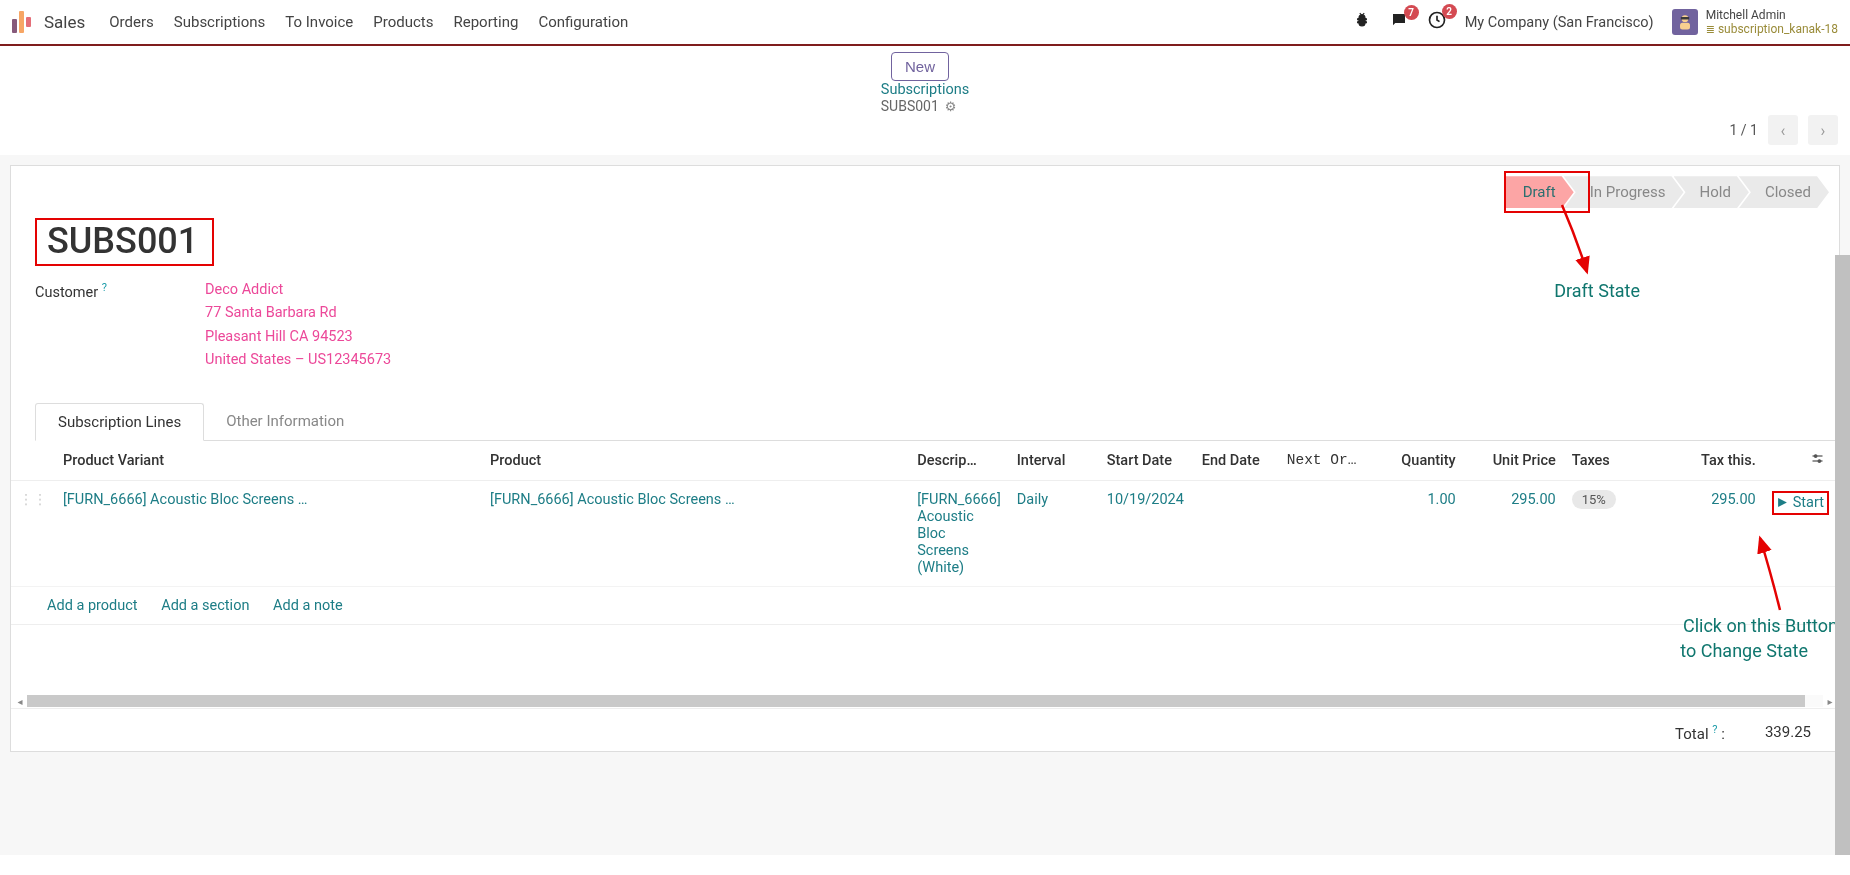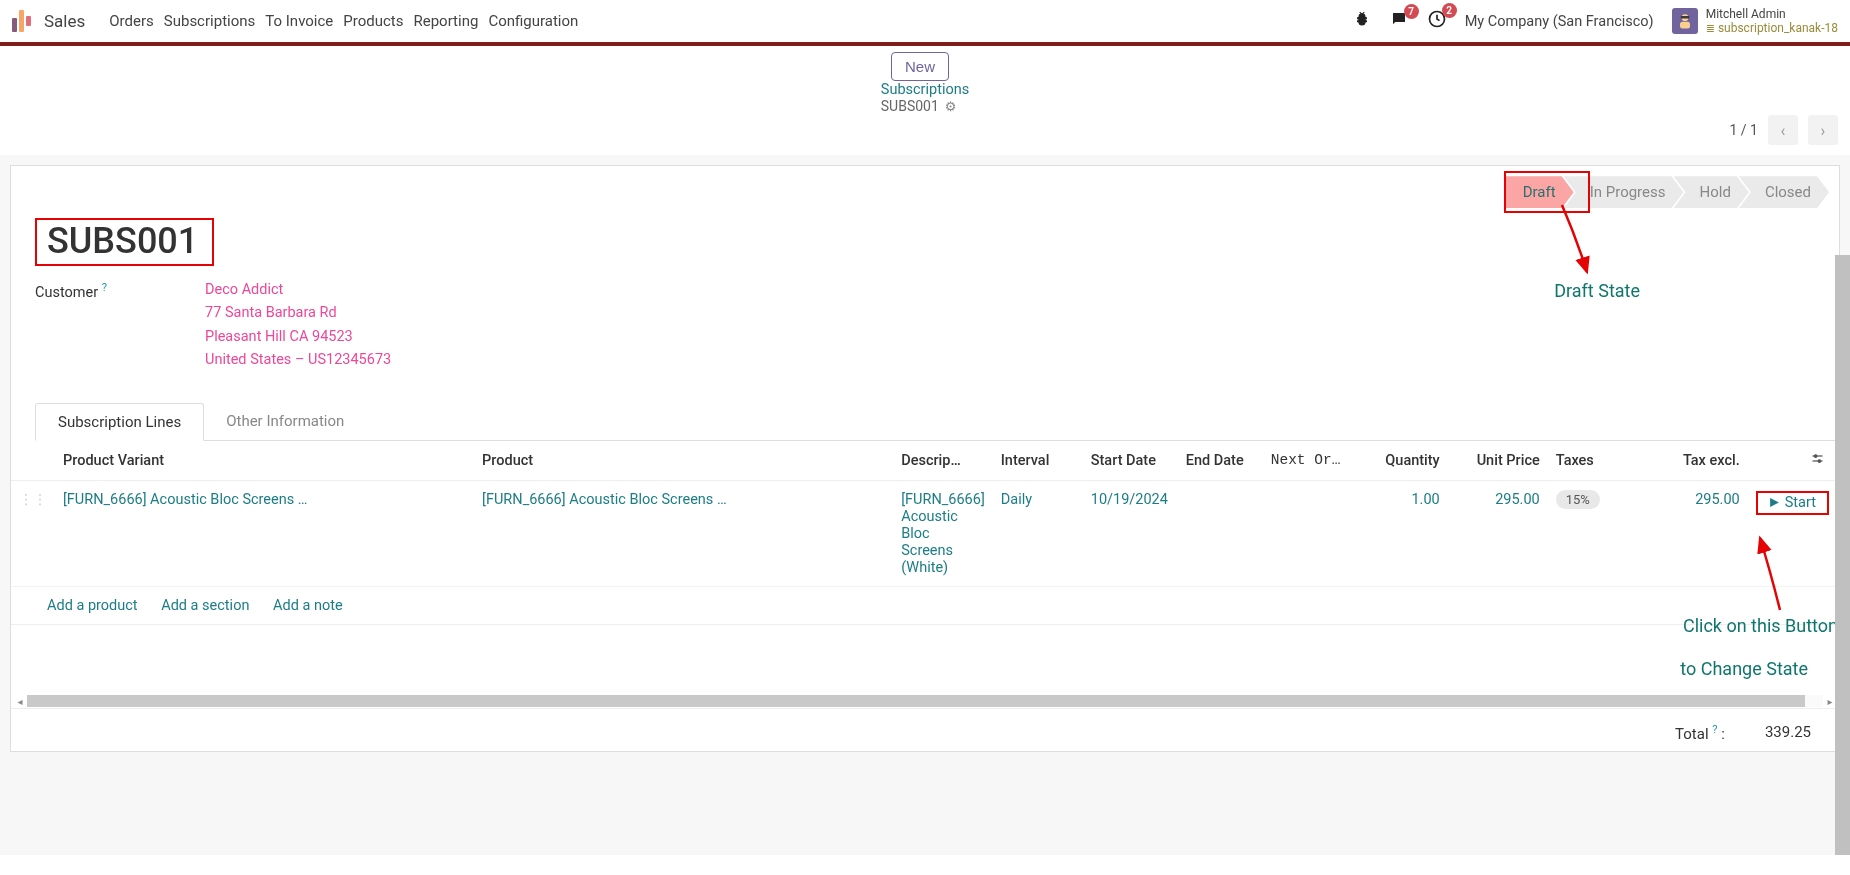--- a/index.html
+++ b/index.html
@@ -1,26 +1,26 @@
 <!DOCTYPE html>
 <html><head>
 <meta charset="utf-8">
 <style>
 * { margin: 0; padding: 0; box-sizing: border-box; }
 body { font-family: -apple-system, BlinkMacSystemFont, "Segoe UI", Roboto, Helvetica, Arial, sans-serif; font-size: 14.5px; color: #333; background: #fff; }
 
 
-.top-nav { display: flex; align-items: center; padding: 6px 12px; height: 46px; border-bottom: 4px solid #7f1d1d; }
+.top-nav { display: flex; align-items: center; padding: 6px 12px; height: 46px; border-bottom: 2px solid #7f1d1d; }
 .app-logo { width: 22px; height: 22px; margin-right: 10px; display: flex; align-items: flex-end; gap: 2px; }
 .app-logo span { display: inline-block; width: 5px; border-radius: 1px; }
 .app-logo .bar1 { height: 14px; background: #875A7B; }
 .app-logo .bar2 { height: 22px; background: #F7A665; }
 .app-logo .bar3 { height: 10px; background: #E46E78; position:relative; top:-6px;}
 .app-name { font-size: 17px; color: #444; margin-right: 24px; font-weight:400; }
-.nav-links { display: flex; gap: 10px; justify-content: center; }
+.nav-links { display: flex; gap: 20px; justify-content: center; }
 .nav-link { color: #444; cursor: pointer; font-size: 15px; }
 .top-right { margin-left: auto; display: flex; align-items: center; gap: 18px; }
 .icon-btn { position: relative; cursor: pointer; font-size: 17px; color: #333; }
 .badge { position: absolute; top: -6px; right: -10px; background: #d44a52; color: #fff; border-radius: 50%; font-size: 10px; width: 15px; height: 15px; display: flex; align-items: center; justify-content: center; font-weight:600; }
 .company-name { font-size: 14.5px; color: #444; }
 .user-block { display: flex; align-items: center; gap: 8px; }
 .avatar { width: 26px; height: 26px; background: #71639E; border-radius: 3px; display:flex; align-items:center; justify-content:center; }
 .avatar svg { width:20px; height:20px; }
 .user-text { display: flex; flex-direction: column; font-size: 12px; line-height: 1.2; }
 .user-text .name { color: #444; }
@@ -70,21 +70,21 @@
 
 .tbl { width: 100%; border-collapse: collapse; }
 .tbl th { text-align: left; padding: 10px 8px; font-weight: 500; color: #333; border-bottom: 1px solid #eee; font-size:14.5px; }
 .tbl th.num, .tbl td.num { text-align: right; }
 .tbl td { padding: 10px 8px; vertical-align: top; font-size:14.5px; border-bottom: 1px solid #f3f3f3; }
 .link-c { color: #1d7d86; cursor:pointer; }
 .tax-pill { background: #e8e8e8; color: #555; padding: 2px 10px; border-radius: 11px; font-size: 13px; }
 .drag-handle { color: #ccc; cursor:grab; font-size:14px; }
 .start-btn { color: #1d7d86; display:inline-flex; align-items:center; gap:5px; cursor:pointer; }
 .start-btn svg { width:11px; height:11px; fill:#1d7d86; }
-.start-box { border: 2px solid #e40202; padding:1px 11px; display:inline-block; }
+.start-box { border: 2px solid #e40202; padding:1px 3px; display:inline-block; }
 .settings-icon { cursor:pointer; color:#555; }
 .adder-row td { padding:10px 8px 10px 36px; border-bottom:1px solid #eee; }
 .add-link { color: #1d7d86; margin-right: 20px; cursor:pointer; }
 .blank-row td { height:70px; border-bottom:none; }
 
 
 .hscroll { height:14px; background:#fff; display:flex; align-items:center; padding:0 2px; }
 .hscroll .arrow { width:14px; text-align:center; color:#888; font-size:10px; }
 .hscroll .track { flex:1; height:12px; background:#fafafa; position:relative; }
 .hscroll .thumb { position:absolute; left:0; top:0; height:100%; width:99%; background:#c9c9c9; }
@@ -220,21 +220,21 @@
           <th>Product Variant</th>
           <th>Product</th>
           <th style="width:90px;">Descrip…</th>
           <th style="width:90px;">Interval</th>
           <th style="width:95px;">Start Date</th>
           <th style="width:85px;">End Date</th>
           <th style="width:95px;font-family:Liberation Mono, monospace;">Next Or…</th>
           <th class="num" style="width:90px;">Quantity</th>
           <th class="num" style="width:100px;">Unit Price</th>
           <th style="width:70px;">Taxes</th>
-          <th class="num" style="width:130px;">Tax excl.</th>
+          <th class="num" style="width:130px;">Tax this.</th>
           <th style="width:70px; text-align:right; padding-right:14px;"><span class="settings-icon"><svg width="15" height="15" viewBox="0 0 24 24" fill="none" stroke="#555" stroke-width="2">
                   <line x1="4" y1="8" x2="20" y2="8"></line>
                   <circle cx="9" cy="8" r="2" fill="#555"></circle>
                   <line x1="4" y1="16" x2="20" y2="16"></line>
                   <circle cx="15" cy="16" r="2" fill="#555"></circle>
                 </svg></span></th>
         </tr>
       </thead>
       <tbody>
         <tr>
@@ -293,21 +293,21 @@
   <svg class="arrow-svg" style="top:45px; right:248px; width:50px; height:80px;">
     <defs>
         <marker id="ah1" markerWidth="8" markerHeight="8" refX="6" refY="3" orient="auto">
           <path d="M0,0 L7,3 L0,6 Z" fill="#e40202"></path>
         </marker>
       </defs>
     <path d="M10,5 Q25,40 35,72" stroke="#e40202" stroke-width="2.5" fill="none" marker-end="url(#ah1)"></path>
   </svg>
 
   <div class="annot" style="top:460px; right:12px;">Click on this Button</div>
-  <div class="annot" style="top:503px; right:42px;">to Change State</div>
+  <div class="annot" style="top:485px; right:42px;">to Change State</div>
   <svg class="arrow-svg" style="top:375px; right:55px; width:50px; height:85px;">
     <defs>
         <marker id="ah2" markerWidth="8" markerHeight="8" refX="6" refY="3" orient="auto">
           <path d="M0,0 L7,3 L0,6 Z" fill="#e40202"></path>
         </marker>
       </defs>
     <path d="M35,80 Q25,40 15,8" stroke="#e40202" stroke-width="2.5" fill="none" marker-end="url(#ah2)"></path>
   </svg>
 
   <div class="page-vscroll">

